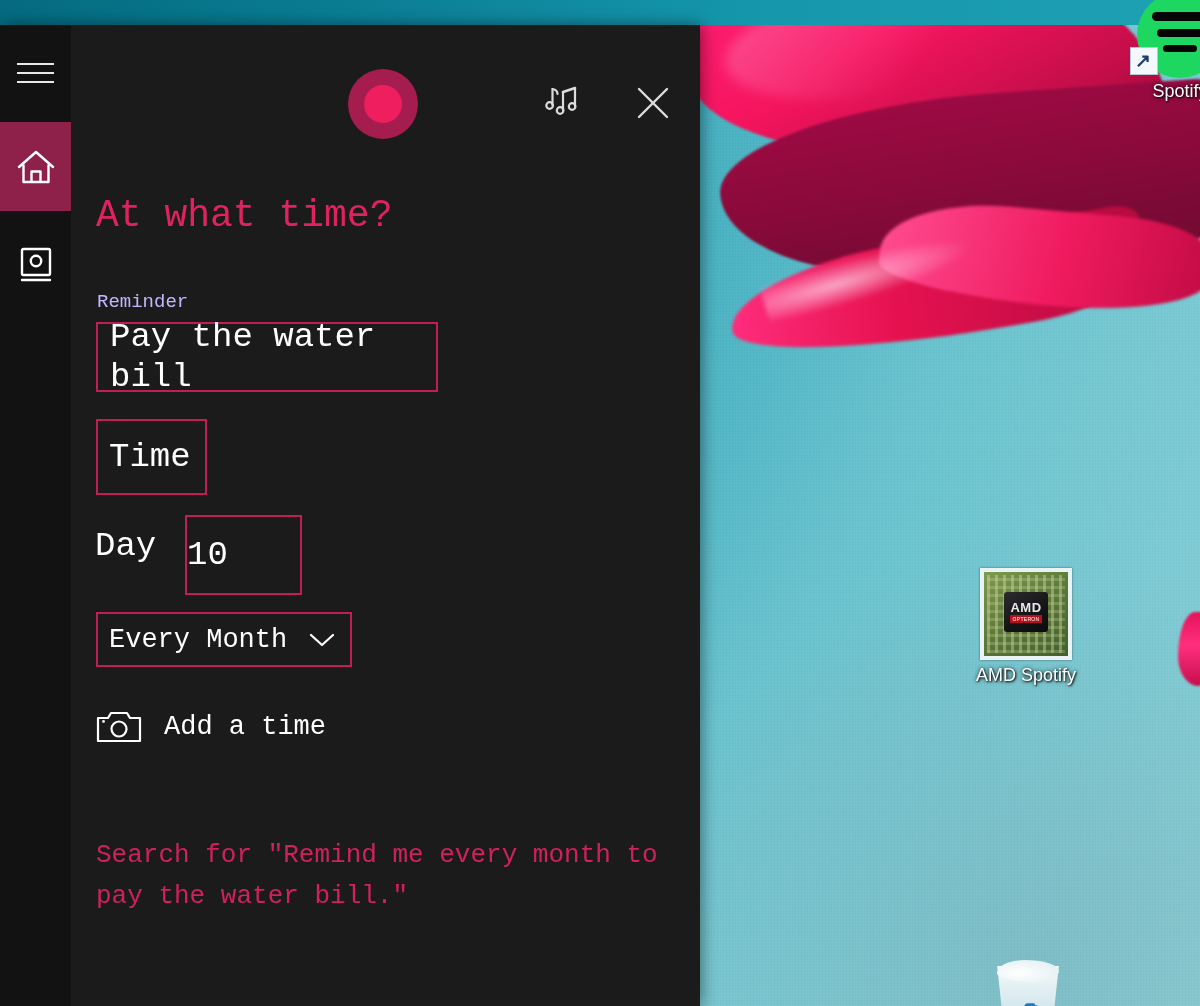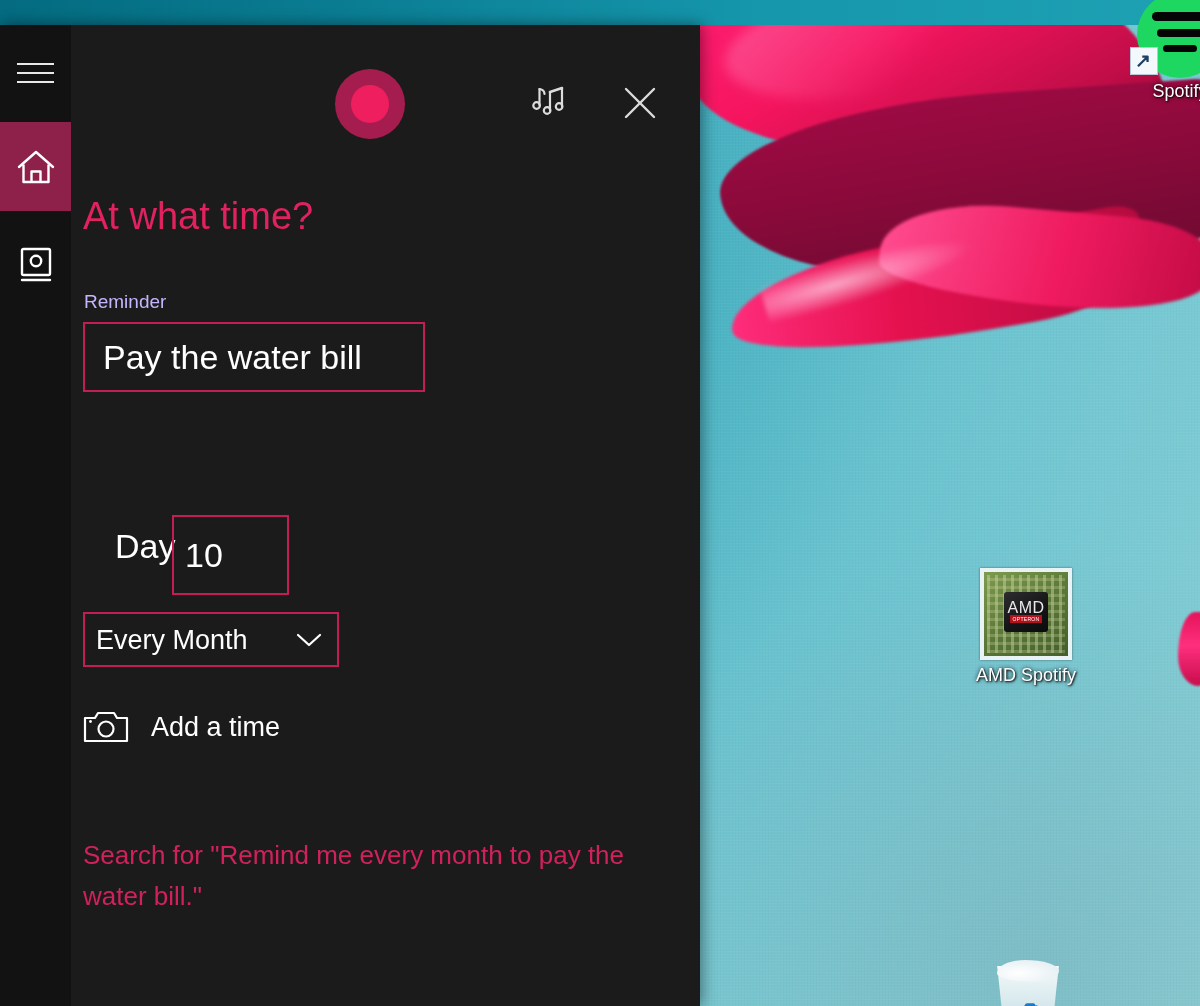--- a/index.html
+++ b/index.html
@@ -91,21 +91,21 @@
     background:linear-gradient(180deg,#3a3229,#251f19);}
   .thumb-bluray .b-line{position:absolute;left:9px;width:48px;height:2px;background:#b9b3a5;}
   .thumb-bluray .b-cyan{position:absolute;left:6px;bottom:6px;width:24px;height:8px;background:#3ed8e6;}
   .thumb-bluray .b-swatch{position:absolute;bottom:0;height:6px;}
   .thumb-amd{width:84px;height:84px;margin:0 auto 4px;position:relative;
     background:linear-gradient(145deg,#7d9c4e 0%,#5d7c38 45%,#42602a 100%);
     border:4px solid #e9f3f5;box-shadow:0 0 2px rgba(0,0,0,.5);}
   .thumb-amd .die{position:absolute;left:20px;top:20px;width:44px;height:40px;
     background:linear-gradient(150deg,#2d2d2f 0%,#141416 60%,#0c0c0e 100%);
     border-radius:3px;display:flex;flex-direction:column;align-items:center;justify-content:center;}
-  .thumb-amd .die .amd{color:#e9e9ea;font-size:16px;font-weight:400;letter-spacing:.5px;line-height:11px;}
+  .thumb-amd .die .amd{color:#e9e9ea;font-size:13px;font-weight:700;letter-spacing:.5px;line-height:11px;}
   .thumb-amd .die .opt{margin-top:2px;background:#b3121c;color:#fff;font-size:5px;
     padding:1px 3px;letter-spacing:.3px;line-height:6px;}
   .thumb-amd .pads{position:absolute;inset:3px;
     background-image:
       repeating-linear-gradient(90deg,rgba(220,220,180,.55) 0 3px,rgba(0,0,0,0) 3px 8px),
       repeating-linear-gradient(0deg,rgba(220,220,180,.35) 0 3px,rgba(0,0,0,0) 3px 8px);
     opacity:.75;}
 
   
   .spotify{position:absolute;left:1120px;top:-8px;width:120px;text-align:center;}
@@ -128,42 +128,42 @@
   .rail-btn{position:absolute;left:0;width:71px;height:89px;display:flex;align-items:center;justify-content:center;}
   .rail-hamburger{top:18px;height:60px;}
   .rail-home{top:97px;background:#8e2149;}
   .rail-note{top:196px;}
   .ham-lines{width:37px;height:20px;position:relative;}
   .ham-lines span{position:absolute;left:0;width:37px;height:2px;background:#e8e8e8;}
   .ham-lines span:nth-child(1){top:0;}
   .ham-lines span:nth-child(2){top:9px;}
   .ham-lines span:nth-child(3){top:18px;}
 
-  .panel-body{position:absolute;left:54px;top:0;width:629px;height:808px;}
+  .panel-body{position:absolute;left:67px;top:0;width:629px;height:808px;font-family:Liberation Mono, monospace;}
 
   .cort-orb{position:absolute;left:281px;top:44px;width:70px;height:70px;border-radius:50%;
     background:#a51d4f;display:flex;align-items:center;justify-content:center;}
   .cort-orb .inner{width:38px;height:38px;border-radius:50%;background:#ef1f5f;}
 
   .hdr-icon{position:absolute;display:flex;align-items:center;justify-content:center;cursor:pointer;}
   .hdr-music{left:470px;top:52px;width:52px;height:52px;}
   .hdr-close{left:560px;top:52px;width:52px;height:52px;}
 
   .q-title{position:absolute;left:29px;top:167px;font-size:38px;color:#e0225f;line-height:48px;}
   .q-sub{position:absolute;left:30px;top:265px;font-size:19px;color:#c4b5fd;line-height:24px;}
 
   .field{position:absolute;border:2px solid #c01e54;box-sizing:border-box;
     display:flex;align-items:center;}
   .field span{color:#ffffff;}
-  .fld-title{left:29px;top:297px;width:342px;height:70px;padding-left:18px;}
+  .fld-title{left:29px;top:297px;width:342px;height:70px;padding-left:12px;}
   .fld-title span{font-size:34px;line-height:40px;}
   .fld-time{left:29px;top:394px;width:111px;height:76px;padding-left:11px;}
   .fld-time span{font-size:34px;line-height:40px;}
-  .day-label{position:absolute;left:28px;top:500px;font-size:34px;color:#fff;line-height:42px;margin-left:33px;}
-  .fld-day{left:118px;top:490px;width:117px;height:80px;padding-left:11px;}
+  .day-label{position:absolute;left:28px;top:500px;font-size:34px;color:#fff;line-height:42px;}
+  .fld-day{left:118px;top:490px;width:117px;height:80px;}
   .fld-day span{font-size:34px;line-height:40px;}
   .fld-repeat{left:29px;top:587px;width:256px;height:55px;padding-left:11px;justify-content:space-between;}
   .fld-repeat span.val{font-size:27px;line-height:32px;}
   .chev{margin-right:14px;display:flex;align-items:center;}
 
   .add-photo{position:absolute;left:29px;top:678px;height:48px;display:flex;align-items:center;cursor:pointer;}
   .cam-icon{width:46px;height:34px;position:relative;margin-right:22px;}
   .add-photo .ap-label{font-size:27px;color:#ffffff;line-height:32px;}
 
   .suggest{position:absolute;left:29px;top:810px;width:590px;font-size:26px;
@@ -271,20 +271,23 @@
         </svg>
       </div>
 
       <div class="q-title">At what time?</div>
       <div class="q-sub">Reminder</div>
 
       <div class="field fld-title">
         <span>Pay the water bill</span>
       </div>
 
+      <div class="field fld-time">
+        <span>Time</span>
+      </div>
 
       <div class="day-label">Day</div>
       <div class="field fld-day">
         <span>10</span>
       </div>
 
       <div class="field fld-repeat">
         <span class="val">Every Month</span>
         <span class="chev">
           <svg width="28" height="18" viewBox="0 0 28 18">

